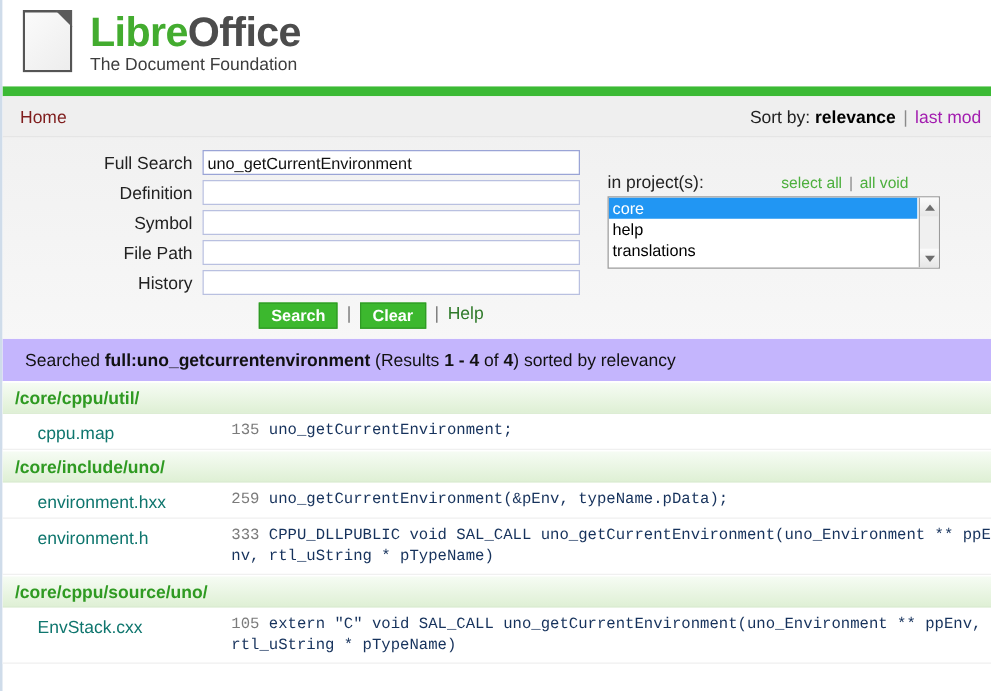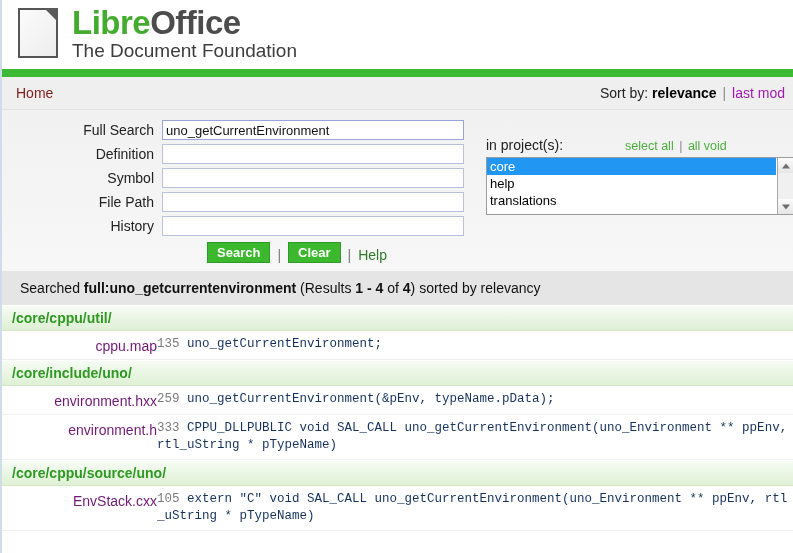--- a/index.html
+++ b/index.html
@@ -71,21 +71,21 @@
   }
   .logo-name {
     font-size: 33px;
     font-weight: bold;
     letter-spacing: -0.5px;
   }
   .logo-libre { color: #43ac2f; }
   .logo-office { color: #4c4c4c; }
   .logo-tag {
     margin-top: 2px;
-    font-size: 19px;
+    font-size: 14px;
     color: #3d3d3d;
   }
 
   
   .green-bar {
     height: 8px;
     background: #3cba35;
   }
 
   
@@ -162,21 +162,21 @@
     font-size: 12.5px;
   }
   .projects-head .plinks a {
     color: #4caf3d;
     text-decoration: none;
   }
   .projects-head .plinks .sep { color: #8a8a8a; margin: 0 2px; }
 
   .listbox {
     position: relative;
-    width: 308px;
+    width: 266px;
     height: 58px;
     border: 1px solid #9b9b9b;
     background: #ffffff;
     box-sizing: border-box;
     overflow: hidden;
   }
   .listbox .opts {
     position: absolute;
     left: 0; top: 0; right: 17px; bottom: 0;
     overflow: hidden;
@@ -216,21 +216,21 @@
     transform: translate(-50%,-50%);
     border-left: 4px solid transparent;
     border-right: 4px solid transparent;
   }
   .sb-arrow.up { border-bottom: 5px solid #6d6d6d; }
   .sb-arrow.down-a { border-top: 5px solid #6d6d6d; }
 
   
   .btn-row {
     display: flex;
-    align-items: flex-end;
+    align-items: flex-start;
     margin-top: 6px;
     padding-left: 205px;
     font-size: 14px;
   }
   .btn {
     background: #3cb82e;
     border: 1px solid #2f9a25;
     color: #ffffff;
     font-weight: bold;
     font-size: 13px;
@@ -243,21 +243,21 @@
   .help-link {
     color: #2f7a2a;
     text-decoration: none;
   }
 
   
   .summary {
     font-size: 14px;
     color: #111;
     padding: 9px 0 9px 18px;
-    background: #e5e5e5;
+    background: #c4b5fd;
   }
   .summary b { font-weight: bold; }
 
   
   .results { background: #ffffff; }
   .dirhead {
     background: linear-gradient(to bottom,#f6fcf4 0%, #dff0d5 100%);
     border-top: 1px solid #ffffff;
     border-bottom: 1px solid #d2e8c6;
     color: #2f9a22;
@@ -267,27 +267,28 @@
   }
   .hit {
     display: flex;
     align-items: flex-start;
     padding: 5px 0 5px 0;
     border-bottom: 1px solid #f0f0f0;
   }
   .hit-file {
     flex: 0 0 auto;
     width: 155px;
-    text-align: right;
-    color: #701a75;
+    text-align: left;
+    color: #0f766e;
     font-size: 14px;
     text-decoration: none;
     padding-top: 2px;
     white-space: nowrap;
     overflow: hidden;
+    margin-left: 28px;
   }
   .hit-code {
     flex: 1 1 auto;
     font-family: "Liberation Mono", monospace;
     font-size: 12.5px;
     line-height: 17px;
     color: #16325c;
     white-space: pre-wrap;
     word-break: break-all;
     padding-right: 0;

